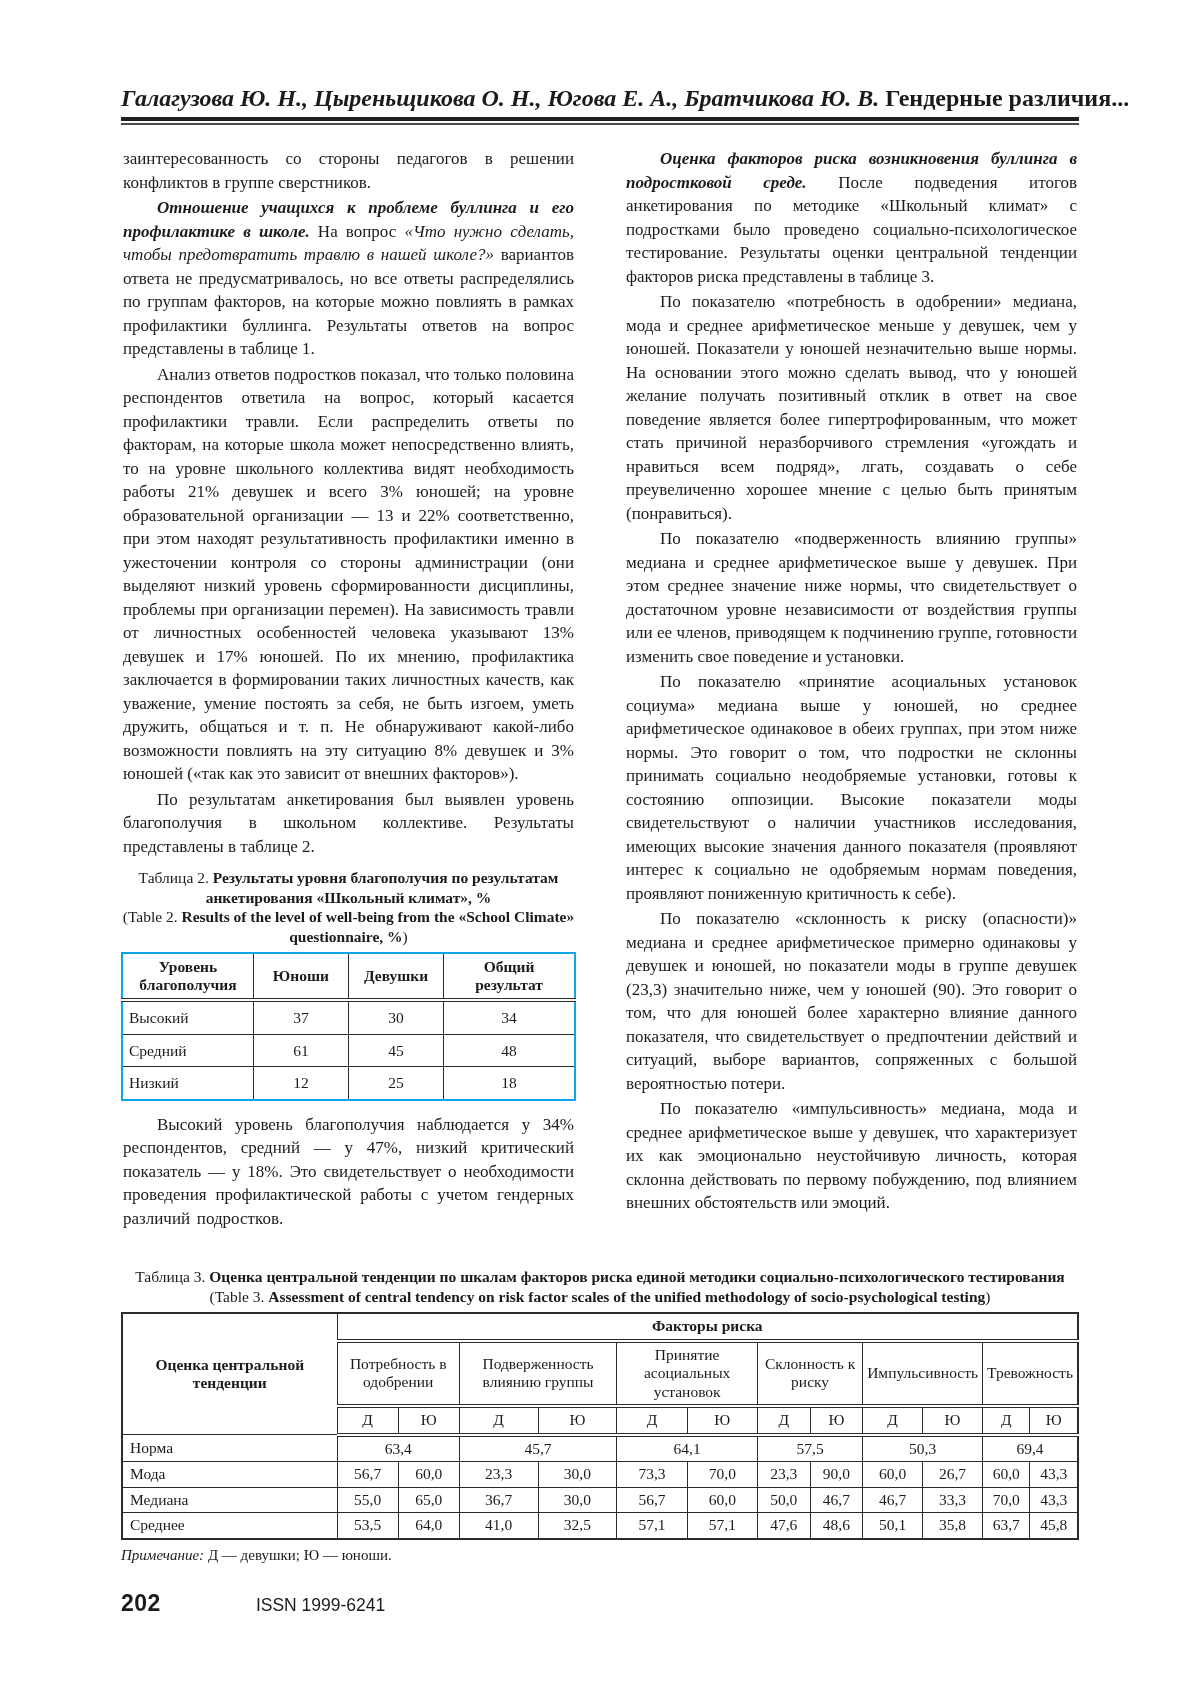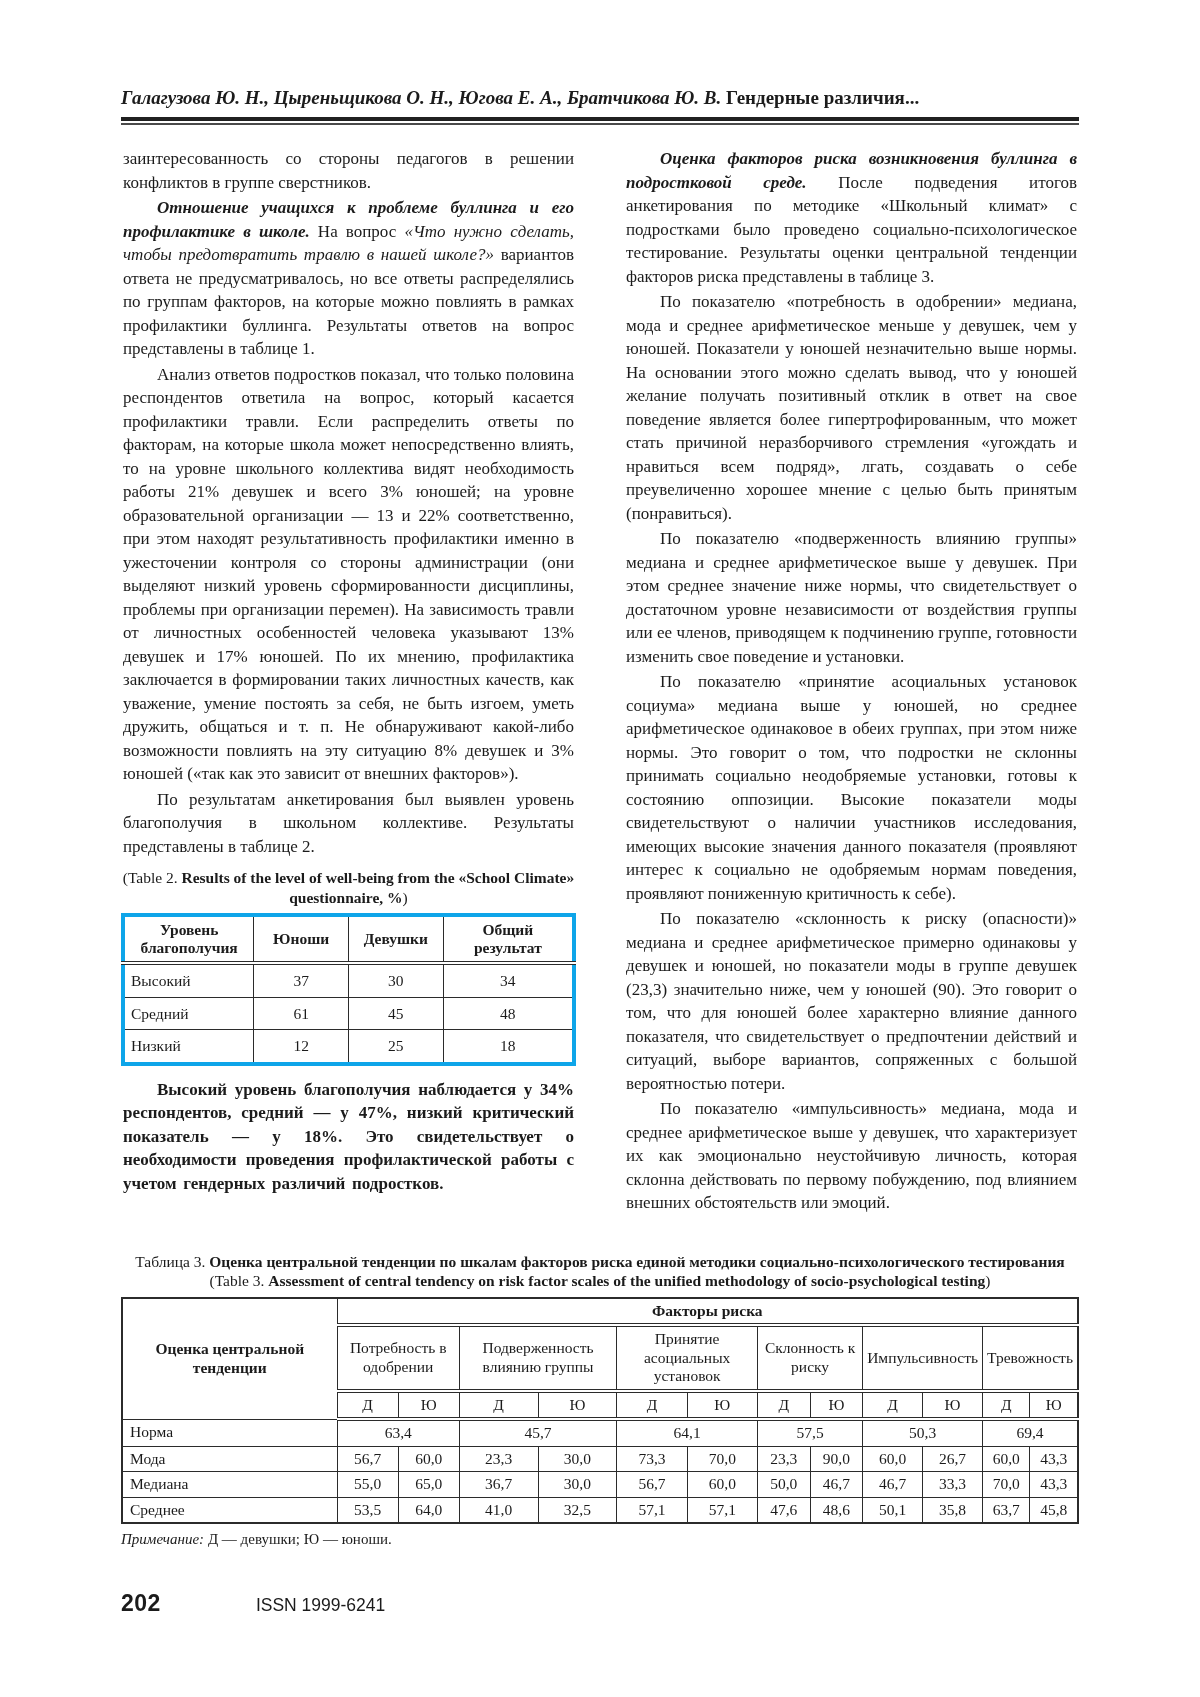--- a/index.html
+++ b/index.html
@@ -9,21 +9,21 @@
     color: #1b1b1b;
     font-family: "Liberation Serif", "DejaVu Serif", serif;
     position: relative;
     overflow: hidden;
   }
   .page { padding: 0 121px; }
 
   
   .running-head {
     margin-top: 86px;
-    font-size: 19px;
+    font-size: 24px;
     line-height: 24px;
     white-space: nowrap;
   }
   .head-rule {
     margin-top: 7px;
     height: 2px;
     border-top: 4px solid #202020;
     border-bottom: 2px solid #4a4a4a;
   }
 
@@ -37,38 +37,38 @@
   }
   .col {
     width: 455px;
     font-size: 17px;
     line-height: 23.5px;
     text-align: justify;
     hyphens: auto;
   }
   .para { margin: 2px; text-indent: 34px; }
   .para.no-indent { text-indent: 0; }
-  .para.spaced { word-spacing: 2.5px; font-weight: bold; }
+  .para.spaced { word-spacing: 2.5px; }
 
   .run-b  { font-weight: bold; }
   .run-i  { font-style: italic; }
   .run-bi { font-weight: bold; font-style: italic; }
 
   
   .tbl-caption {
     text-align: center;
     font-size: 15.5px;
     line-height: 19.5px;
     margin: 10px 0 6px;
   }
   .tbl-caption .cap-line { display: block; }
 
   
   table { border-collapse: collapse; width: 100%; }
-  .t2 { border: 4px solid #0ea5e9; font-size: 15.5px; }
+  .t2 { border: 2px solid #0ea5e9; font-size: 15.5px; }
   .t2 th, .t2 td {
     border: 1.5px solid #2b2b2b;
     padding: 4px 6px;
     text-align: center;
     vertical-align: middle;
   }
   .t2 thead th { font-weight: bold; border-bottom: 4px double #2b2b2b; line-height: 18px; }
   .t2 tbody td:first-child { text-align: left; }
   .t2 .c0 { width: 29%; } .t2 .c1 { width: 21%; } .t2 .c2 { width: 21%; } .t2 .c3 { width: 29%; }
 
@@ -119,20 +119,21 @@
 
   <div class="columns">
 
     <div class="col">
       <p class="para no-indent"><span class="run-r">заинтересованность со стороны педагогов в решении конфликтов в группе сверстников.</span></p>
       <p class="para"><span class="run-bi">Отношение учащихся к проблеме буллинга и его профилактике в школе. </span><span class="run-r">На вопрос </span><span class="run-i">«Что нужно сделать, чтобы предотвратить травлю в нашей школе?»</span><span class="run-r"> вариантов ответа не предусматривалось, но все ответы распределялись по группам факторов, на которые можно повлиять в рамках профилактики буллинга. Результаты ответов на вопрос представлены в таблице 1.</span></p>
       <p class="para"><span class="run-r">Анализ ответов подростков показал, что только половина респондентов ответила на вопрос, который касается профилактики травли. Если распределить ответы по факторам, на которые школа может непосредственно влиять, то на уровне школьного коллектива видят необходимость работы 21% девушек и всего 3% юношей; на уровне образовательной организации — 13 и 22% соответственно, при этом находят результативность профилактики именно в ужесточении контроля со стороны администрации (они выделяют низкий уровень сформированности дисциплины, проблемы при организации перемен). На зависимость травли от личностных особенностей человека указывают 13% девушек и 17% юношей. По их мнению, профилактика заключается в формировании таких личностных качеств, как уважение, умение постоять за себя, не быть изгоем, уметь дружить, общаться и т. п. Не обнаруживают какой-либо возможности повлиять на эту ситуацию 8% девушек и 3% юношей («так как это зависит от внешних факторов»).</span></p>
       <p class="para"><span class="run-r">По результатам анкетирования был выявлен уровень благополучия в школьном коллективе. Результаты представлены в таблице 2.</span></p>
 
       <div class="tbl-caption">
+        <span class="cap-line"><span class="run-r">Таблица 2. </span><span class="run-b">Результаты уровня благополучия по результатам анкетирования «Школьный климат», %</span></span>
         <span class="cap-line"><span class="run-r">(Table 2. </span><span class="run-b">Results of the level of well-being from the «School Climate» questionnaire, %</span><span class="run-r">)</span></span>
       </div>
 
       <table class="t2">
         <thead>
           <tr>
             <th class="c0">Уровень благополучия</th>
             <th class="c1">Юноши</th>
             <th class="c2">Девушки</th>
             <th class="c3">Общий результат</th>

